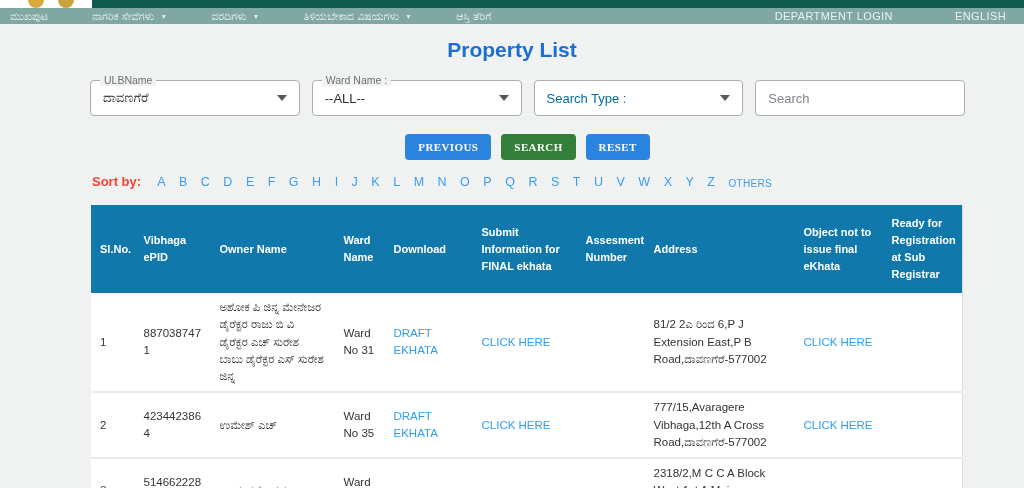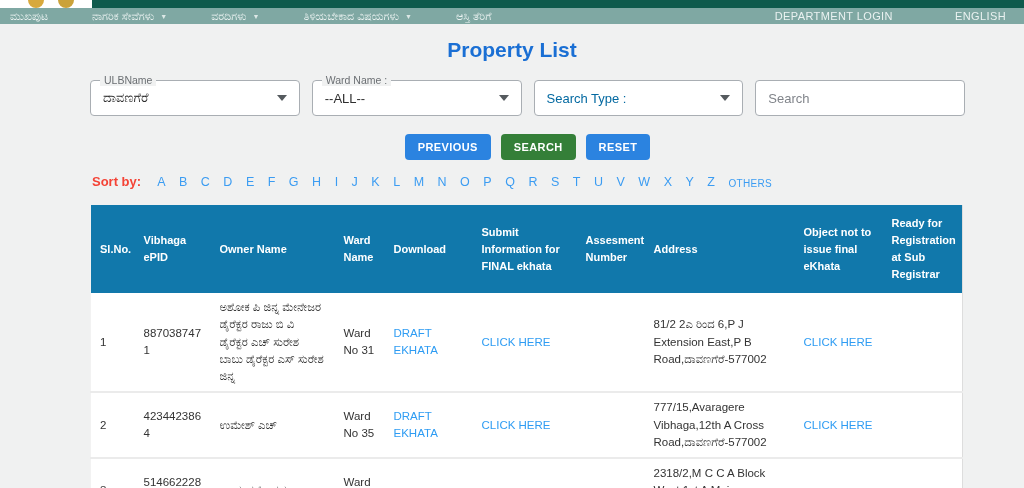--- a/index.html
+++ b/index.html
@@ -40,21 +40,21 @@
   .field .fvalue.placeholder { color:#0369a1; }
   .dd-arrow { width:0; height:0; border-left:5px solid transparent; border-right:5px solid transparent;
     border-top:6px solid #555a5e; margin-right:12px; }
   .field input { border:none; outline:none; flex:1; font-size:13px; padding-left:12px;
     font-family:"Liberation Sans", sans-serif; color:#2e2e2e; background:transparent; }
   .field input::placeholder { color:#80848a; }
 
   
   .btn-row { display:flex; justify-content:center; gap:10px; margin:18px 0 14px 0; }
   .btn { border:none; border-radius:4px; color:#fff; font-size:11px; font-weight:bold;
-    padding:7px 13px; letter-spacing:.4px; cursor:pointer; font-family:Liberation Sans, sans-serif; }
+    padding:7px 13px; letter-spacing:.4px; cursor:pointer; font-family:Liberation Serif, serif; }
   .btn.blue { background:#2b83e0; }
   .btn.green { background:#347f38; }
 
   
   .sort-row { display:flex; align-items:flex-end; margin:14px 0 16px 2px; }
   .sort-label { color:#f44336; font-weight:bold; font-size:13px; margin-right:16px; }
   .sort-letter { color:#3b9cf2; font-size:12.5px; margin-right:13.5px; cursor:pointer; }
   .sort-letter.others { font-size:10px; letter-spacing:.3px; }
 
   

